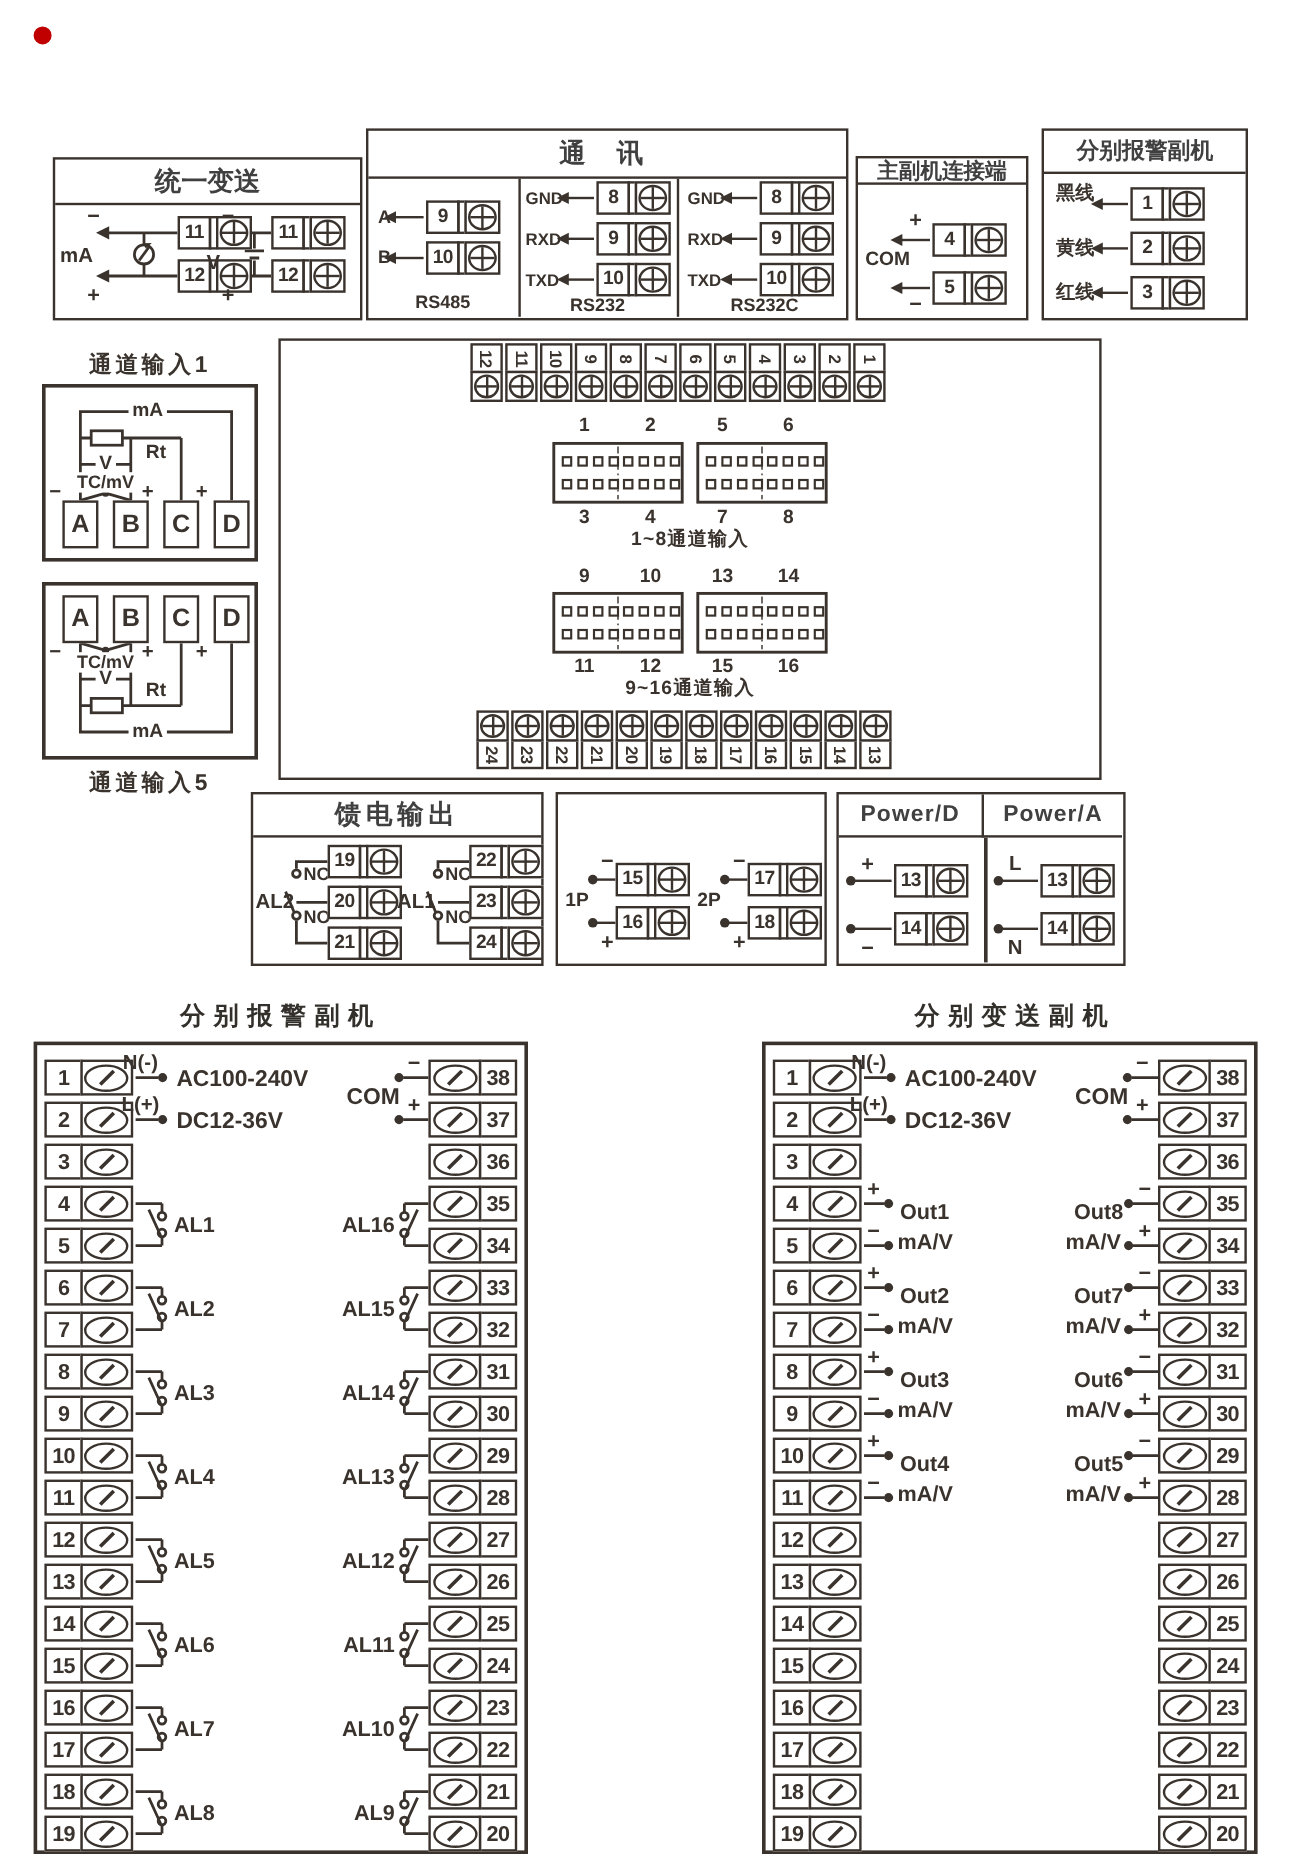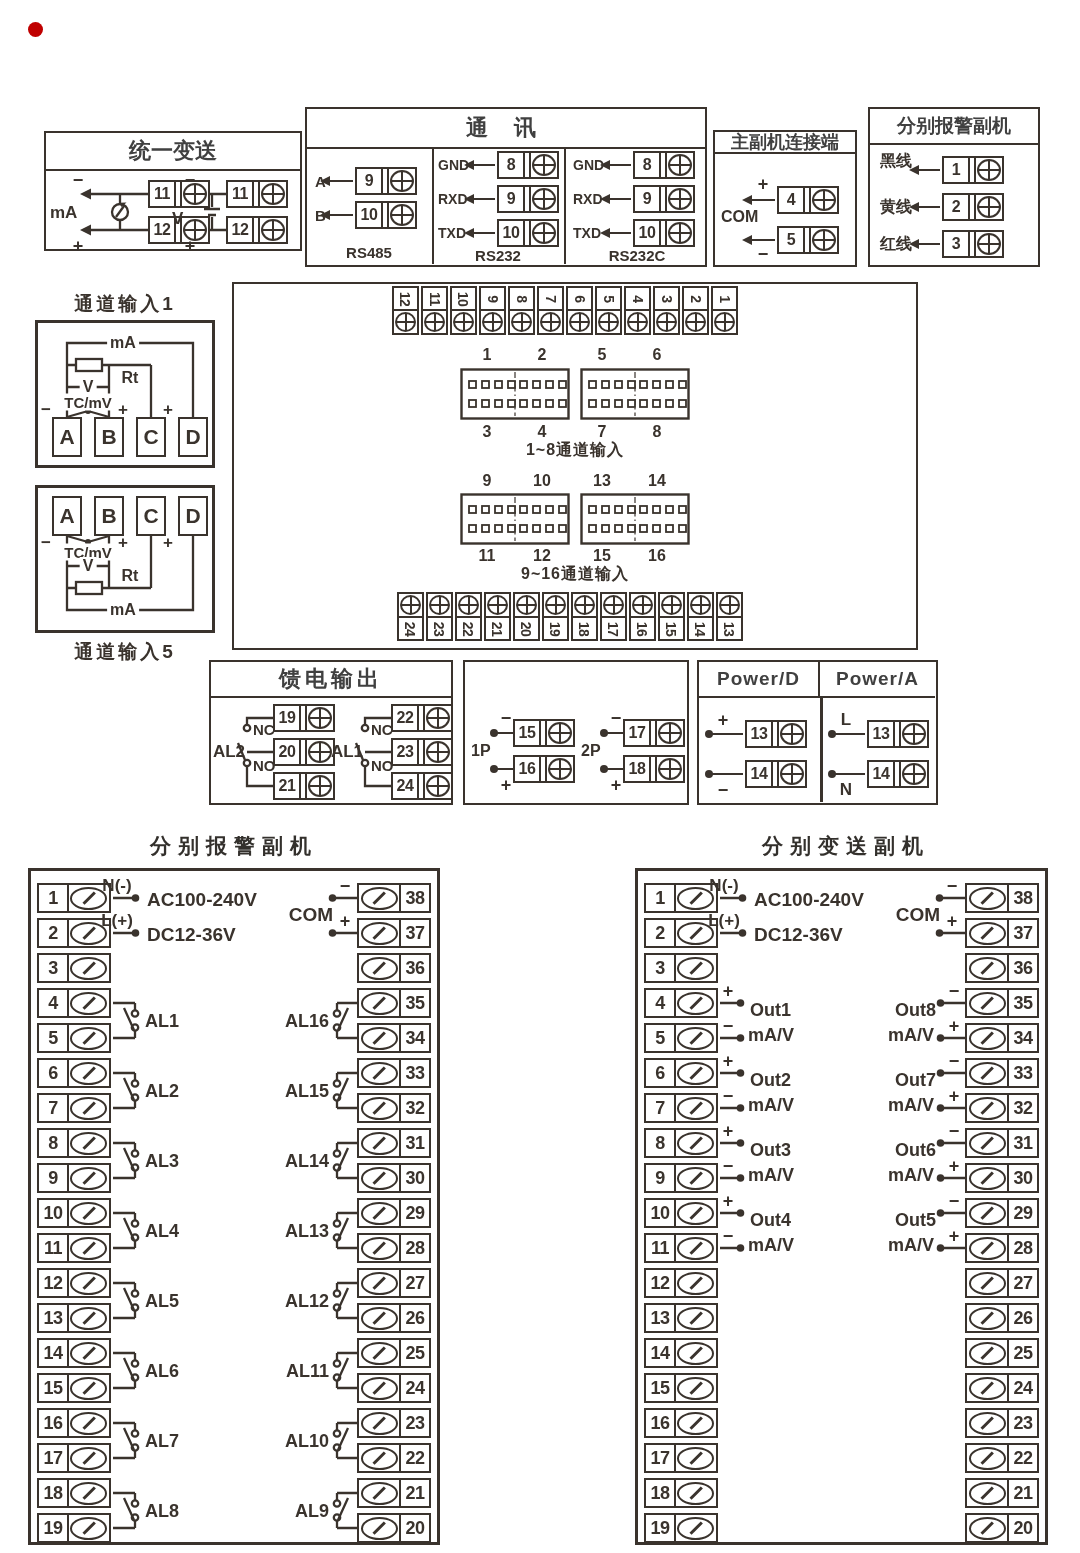--- a/index.html
+++ b/index.html
@@ -67,21 +67,21 @@
 .bullet{position:absolute;left:28px;top:22px;width:15px;height:15px;border-radius:50%;background:#c00000;}
 .caption{position:absolute;font-size:21px;font-weight:bold;color:#33302c;letter-spacing:7px;white-space:nowrap;}
 </style>
 </head>
 <body>
 
 <div class="canvas">
 
   <span class="bullet"></span>
 
-  <div class="box" style="left:44px;top:131px;width:258px;height:120px">
+  <div class="box" style="left:44px;top:131px;width:258px;height:136px">
     <div class="btitle t22" style="height:38px">统一变送</div>
     <div class="abs" style="left:0;top:38px;width:253px;height:95px">
       <svg class="wires" width="253" height="95">
         <g class="svgink">
           <path d="M44 23 H102 M74 23 V33 M74 49 V59 M44 59 H102"></path>
           <circle cx="74" cy="41" r="8"></circle>
           <path d="M70 46 L78 35"></path>
           <path d="M156 23 H180 M166 23 V36 M158 38 H174 M162 44 H170 M166 46 V59 M156 59 H180"></path>
         </g>
         <g fill="#3a332d" stroke="none">

